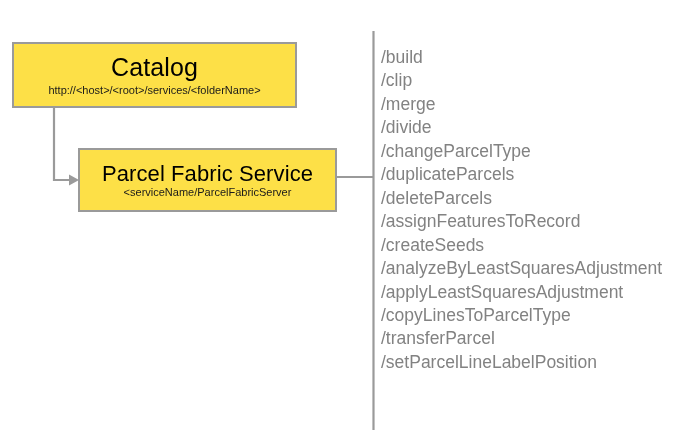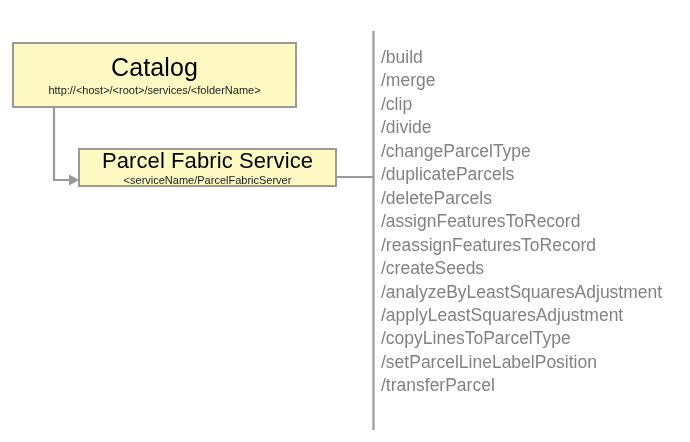--- a/index.html
+++ b/index.html
@@ -17,38 +17,38 @@
   #diagram {
     position: absolute;
     left: 0;
     top: 0;
     width: 690px;
     height: 442px;
   }
   .node {
     position: absolute;
     box-sizing: border-box;
-    background: #fef9c3;
+    background: #fde047;
     border: 2px solid #9a9a9a;
     display: flex;
     flex-direction: column;
     align-items: center;
     justify-content: center;
   }
   #catalog-node {
     left: 12px;
     top: 42px;
     width: 285px;
     height: 66px;
   }
   #service-node {
     left: 78px;
     top: 148px;
     width: 259px;
-    height: 39px;
+    height: 64px;
   }
   .node-title {
     color: #000000;
     font-weight: 400;
     letter-spacing: 0.1px;
     line-height: 1.05;
   }
   #catalog-node .node-title {
     font-size: 25px;
     margin-bottom: 3px;
@@ -106,29 +106,28 @@
     <div class="node-subtitle">http://&lt;host&gt;/&lt;root&gt;/services/&lt;folderName&gt;</div>
   </div>
 
   <div class="node" id="service-node">
     <div class="node-title">Parcel Fabric Service</div>
     <div class="node-subtitle">&lt;serviceName/ParcelFabricServer</div>
   </div>
 
   <div id="ops-list">
       <div class="op-item">/build</div>
+      <div class="op-item">/clip</div>
       <div class="op-item">/merge</div>
-      <div class="op-item">/clip</div>
       <div class="op-item">/divide</div>
       <div class="op-item">/changeParcelType</div>
       <div class="op-item">/duplicateParcels</div>
       <div class="op-item">/deleteParcels</div>
       <div class="op-item">/assignFeaturesToRecord</div>
-      <div class="op-item">/reassignFeaturesToRecord</div>
       <div class="op-item">/createSeeds</div>
       <div class="op-item">/analyzeByLeastSquaresAdjustment</div>
       <div class="op-item">/applyLeastSquaresAdjustment</div>
       <div class="op-item">/copyLinesToParcelType</div>
+      <div class="op-item">/transferParcel</div>
       <div class="op-item">/setParcelLineLabelPosition</div>
-      <div class="op-item">/transferParcel</div>
     </div>
 
 </div>
 
 </body></html>

